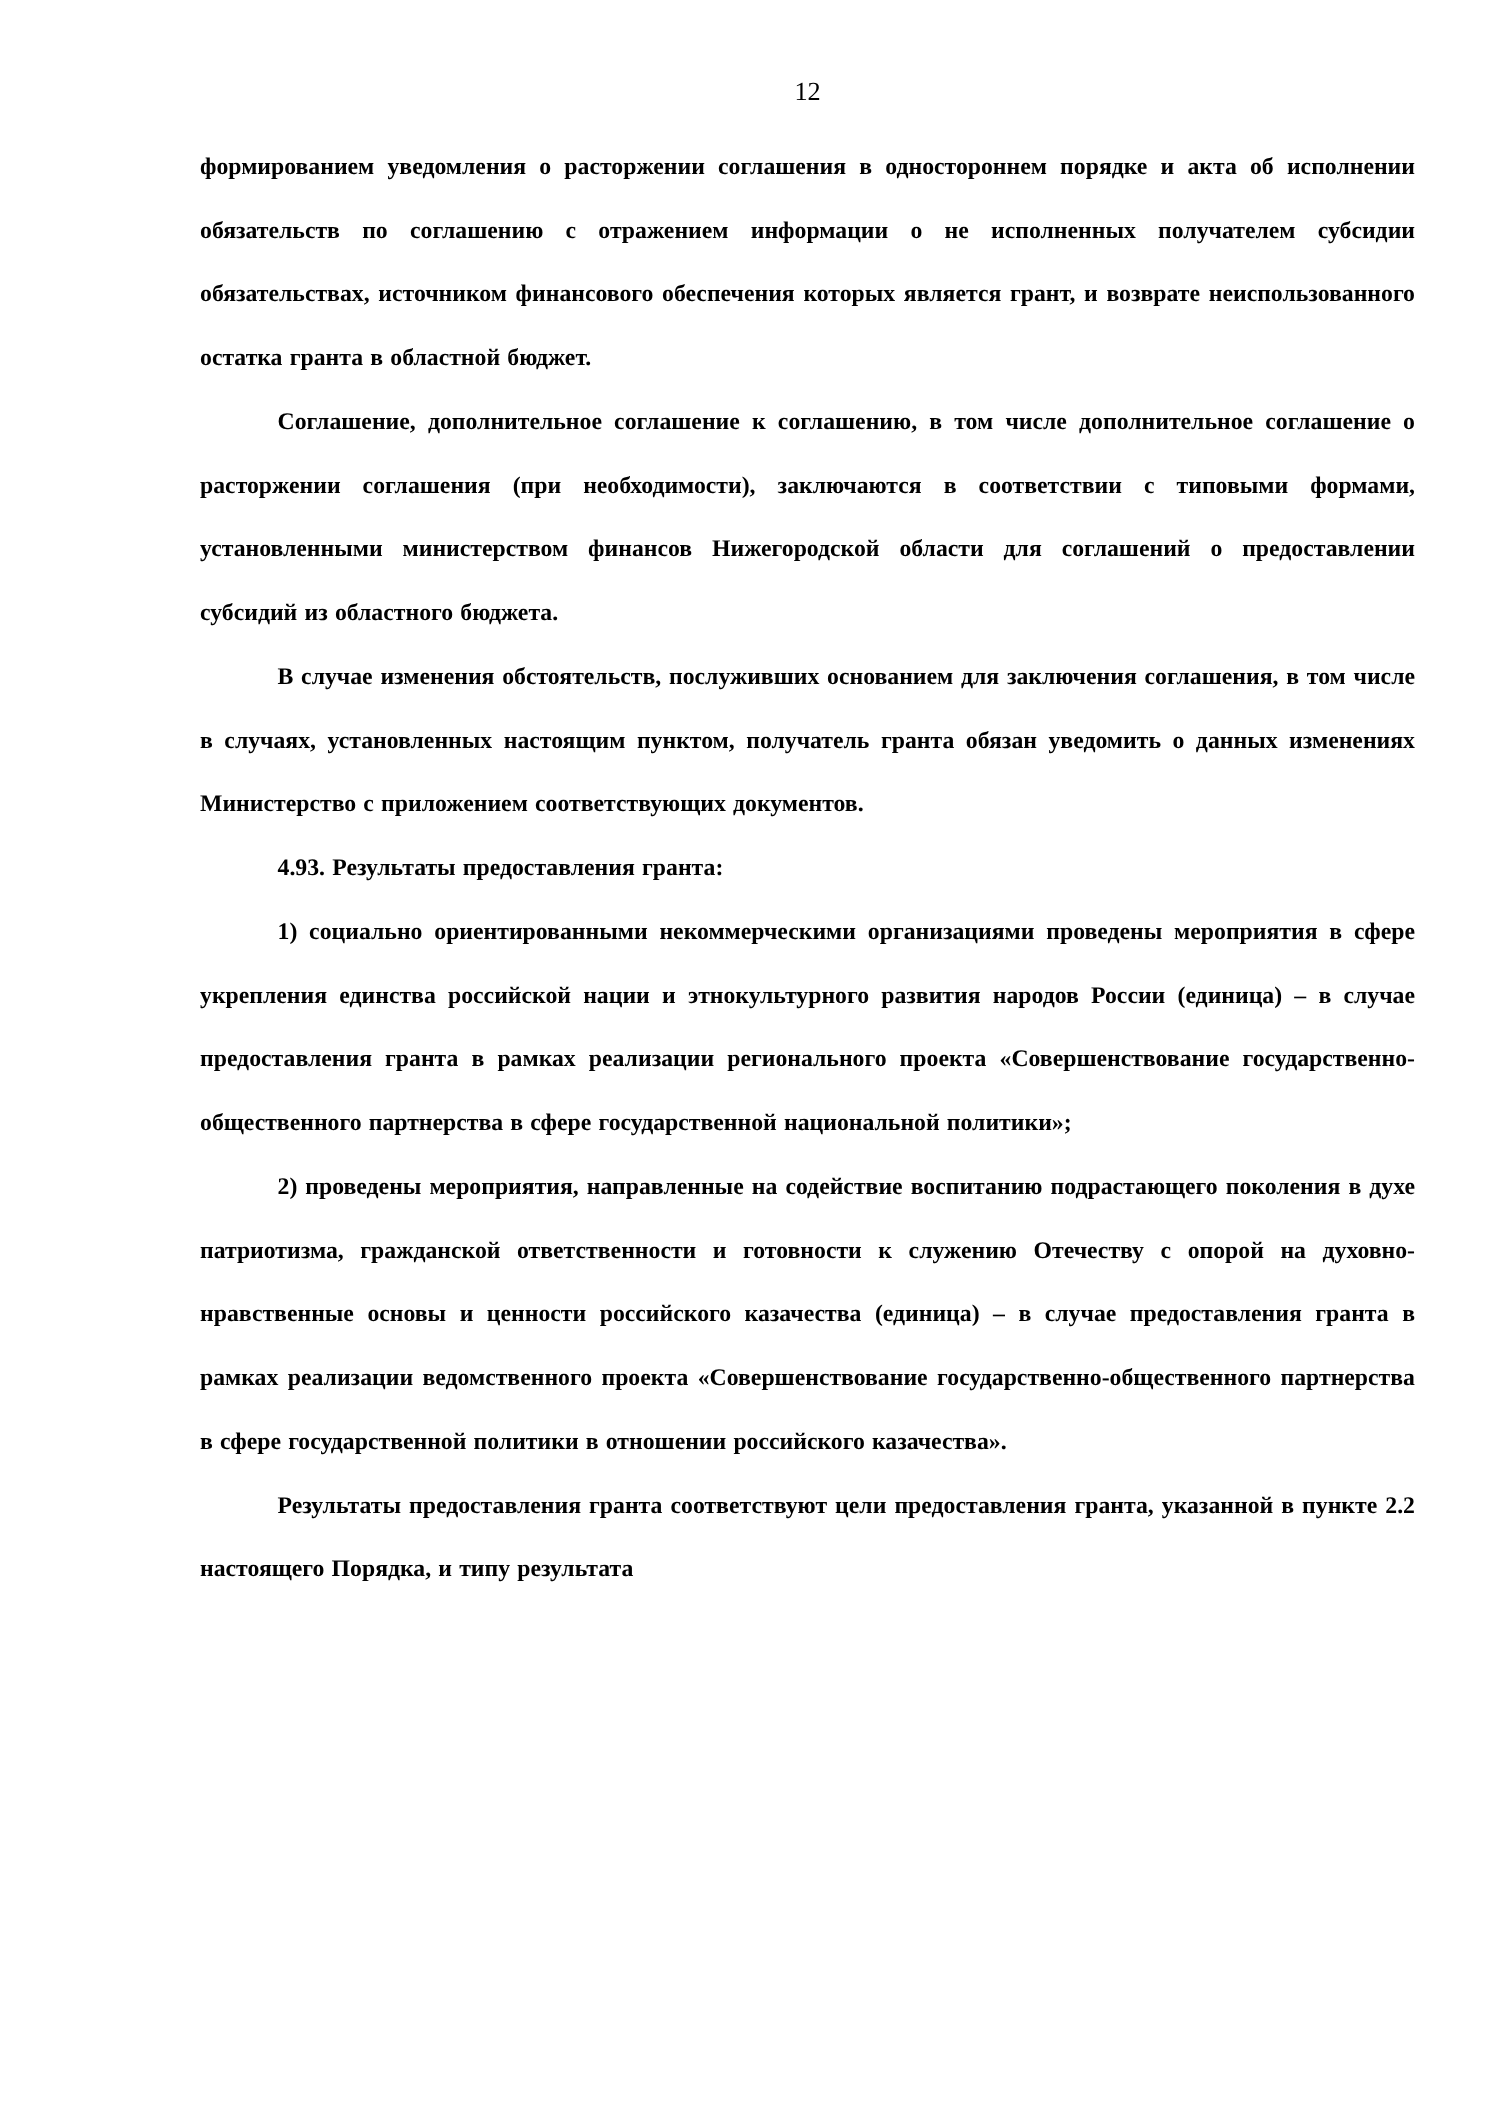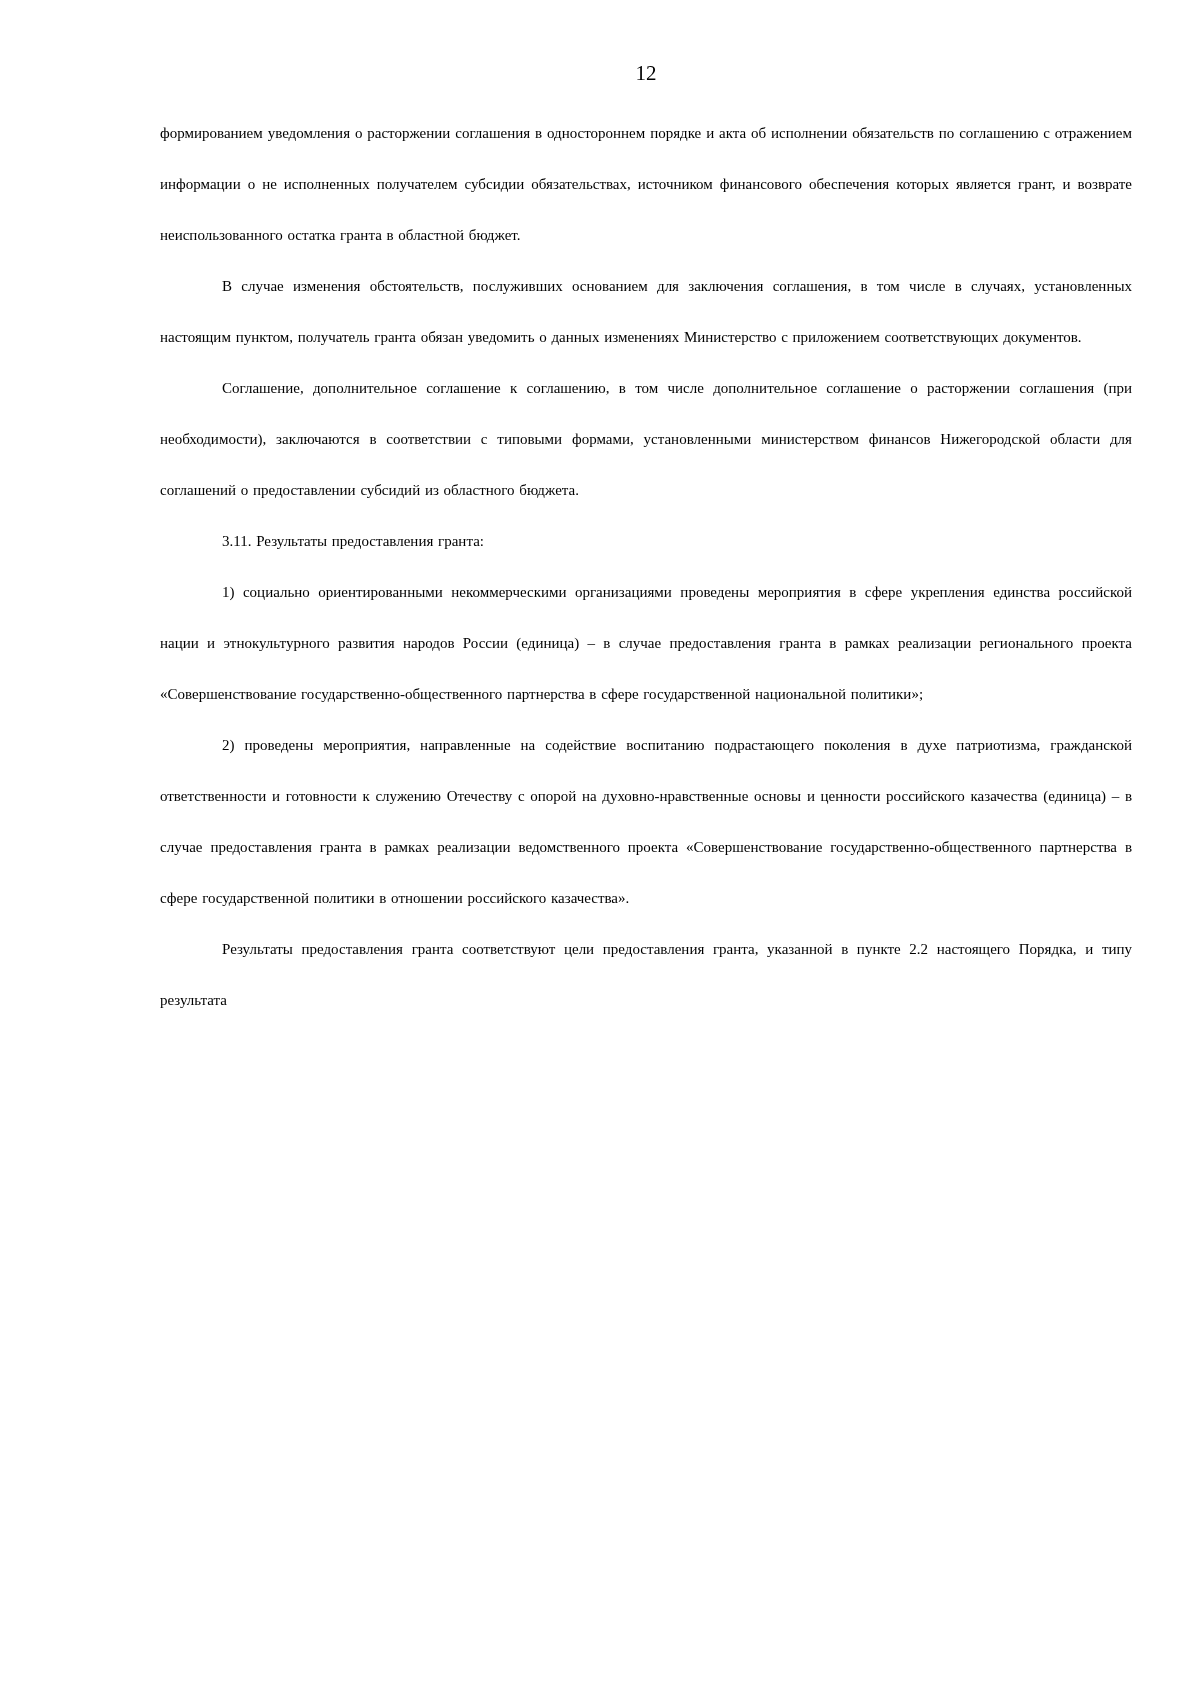--- a/index.html
+++ b/index.html
@@ -22,37 +22,38 @@
     overflow: hidden;
   }
   .page-number {
     text-align: center;
     font-size: 21px;
     line-height: 26px;
     margin: 0 0 22px 0;
   }
   .paragraphs p {
     margin: 0;
-    font-size: 15px;
+    font-size: 19px;
     line-height: 51px;
     text-align: justify;
     text-align-last: left;
     word-spacing: 1px;
+    font-weight: bold;
   }
   .paragraphs p.indent {
     text-indent: 62px;
   }
 </style>
 </head>
 <body>
 
 <div class="page">
   <div class="page-number">12</div>
   <div class="paragraphs">
       <p class="">формированием уведомления о расторжении соглашения в одностороннем порядке и акта об исполнении обязательств по соглашению с отражением информации о не исполненных получателем субсидии обязательствах, источником финансового обеспечения которых является грант, и возврате неиспользованного остатка гранта в областной бюджет.</p>
+      <p class="indent">Соглашение, дополнительное соглашение к соглашению, в том числе дополнительное соглашение о расторжении соглашения (при необходимости), заключаются в соответствии с типовыми формами, установленными министерством финансов Нижегородской области для соглашений о предоставлении субсидий из областного бюджета.</p>
       <p class="indent">В случае изменения обстоятельств, послуживших основанием для заключения соглашения, в том числе в случаях, установленных настоящим пунктом, получатель гранта обязан уведомить о данных изменениях Министерство с приложением соответствующих документов.</p>
-      <p class="indent">Соглашение, дополнительное соглашение к соглашению, в том числе дополнительное соглашение о расторжении соглашения (при необходимости), заключаются в соответствии с типовыми формами, установленными министерством финансов Нижегородской области для соглашений о предоставлении субсидий из областного бюджета.</p>
-      <p class="indent">3.11. Результаты предоставления гранта:</p>
+      <p class="indent">4.93. Результаты предоставления гранта:</p>
       <p class="indent">1) социально ориентированными некоммерческими организациями проведены мероприятия в сфере укрепления единства российской нации и этнокультурного развития народов России (единица) – в случае предоставления гранта в рамках реализации регионального проекта «Совершенствование государственно-общественного партнерства в сфере государственной национальной политики»;</p>
       <p class="indent">2) проведены мероприятия, направленные на содействие воспитанию подрастающего поколения в духе патриотизма, гражданской ответственности и готовности к служению Отечеству с опорой на духовно-нравственные основы и ценности российского казачества (единица) – в случае предоставления гранта в рамках реализации ведомственного проекта «Совершенствование государственно-общественного партнерства в сфере государственной политики в отношении российского казачества».</p>
       <p class="indent">Результаты предоставления гранта соответствуют цели предоставления гранта, указанной в пункте 2.2 настоящего Порядка, и типу результата</p>
     </div>
 </div>
 
 </body></html>

